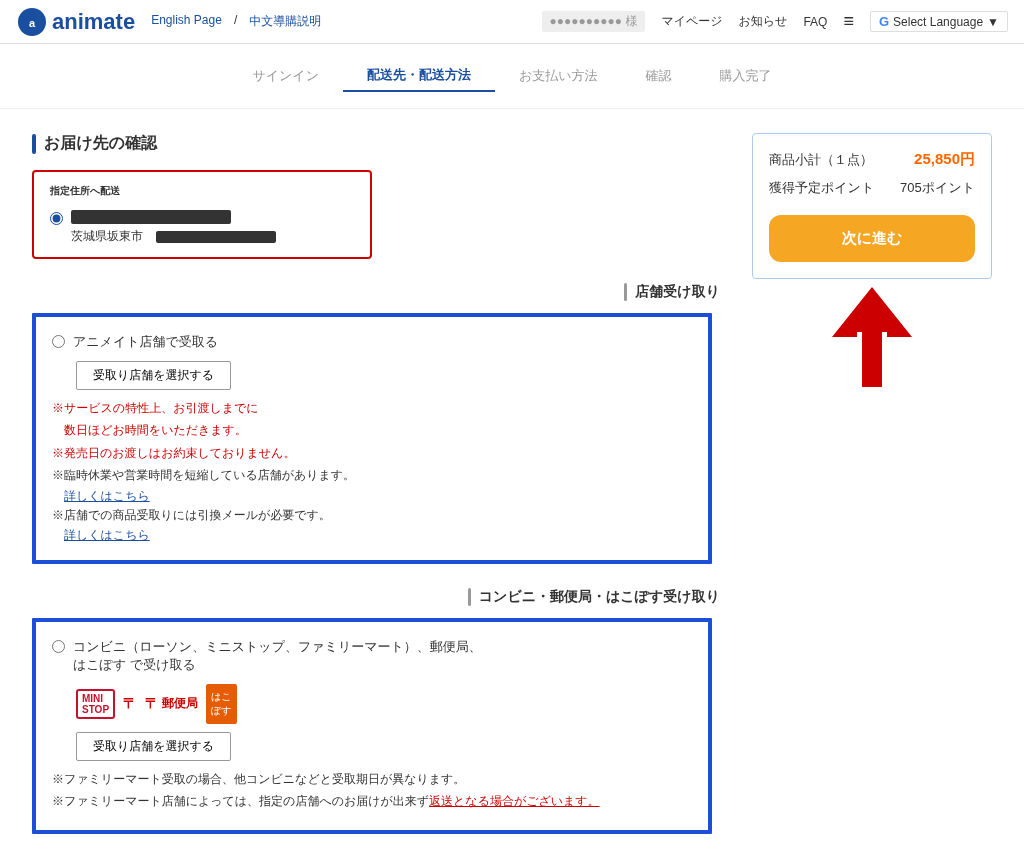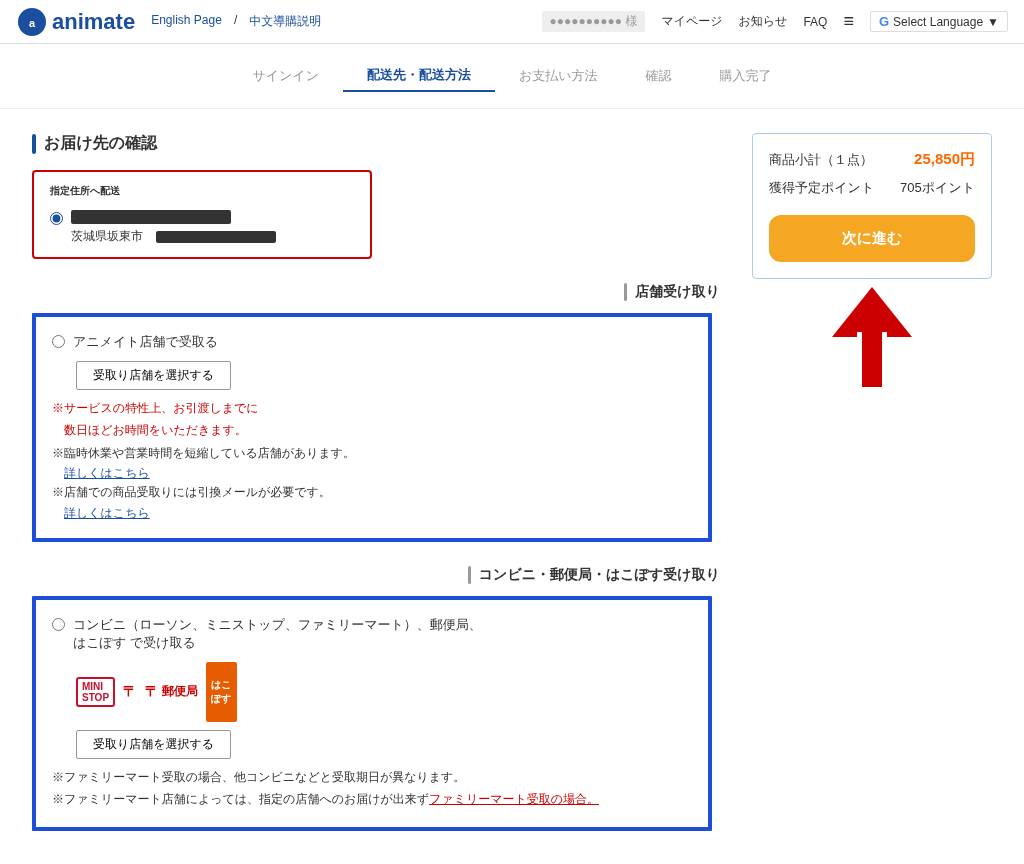--- a/index.html
+++ b/index.html
@@ -274,24 +274,24 @@
     .logo-yuubin {
       font-size: 12px;
       font-weight: bold;
       color: #cc0000;
       display: flex;
       align-items: center;
       gap: 3px;
     }
     .logo-hakobus {
       font-size: 10px;
-      font-weight: bold;
+      font-weight: normal;
       color: #fff;
       background: #e65c00;
-      padding: 16px 5px;
+      padding: 6px 5px;
       border-radius: 2px;
     }
 
     
     .order-summary {
       border: 1px solid #aaccee;
       border-radius: 4px;
       padding: 16px;
       position: sticky;
       top: 20px;
@@ -414,20 +414,21 @@
       </div>
       <div class="option-box">
         <div class="option-row">
           <input type="radio" name="delivery" style="">
           <span class="option-label">アニメイト店舗で受取る</span>
         </div>
         <button class="select-shop-btn">受取り店舗を選択する</button>
         <div>
           <p class="notice-red">※サービスの特性上、お引渡しまでに</p>
           <p class="notice-red">　数日ほどお時間をいただきます。</p>
+          <p class="notice-red">※発売日のお渡しはお約束しておりません。</p>
           <p class="notice-black">※臨時休業や営業時間を短縮している店舗があります。</p>
           <p class="notice-indent"><a href="#" class="notice-link">詳しくはこちら</a></p>
           <p class="notice-black">※店舗での商品受取りには引換メールが必要です。</p>
           <p class="notice-indent"><a href="#" class="notice-link">詳しくはこちら</a></p>
         </div>
       </div>
     </div>
 
     <div class="sub-section">
       <div class="sub-section-heading">
@@ -449,21 +450,21 @@
           <span class="logo-yuubin">
             <span style="color:#cc0000;font-weight:bold;font-size:14px;">〒</span>郵便局
           </span>
           <span class="logo-hakobus">はこ<br>ぽす</span>
         </div>
 
         <button class="select-shop-btn">受取り店舗を選択する</button>
 
         <div>
           <p class="notice-black">※ファミリーマート受取の場合、他コンビニなどと受取期日が異なります。</p>
-          <p class="notice-black">※ファミリーマート店舗によっては、指定の店舗へのお届けが出来ず<a href="#" class="notice-link" style="color:#cc0000;">ファミリーマート受取の場合。</a></p>
+          <p class="notice-black">※ファミリーマート店舗によっては、指定の店舗へのお届けが出来ず<a href="#" class="notice-link" style="color:#cc0000;">返送となる場合がございます。</a></p>
         </div>
       </div>
     </div>
 
   </div>
 
   <div class="sidebar-wrapper">
     <div class="sidebar">
       <div class="order-summary">
         <div class="summary-row">

